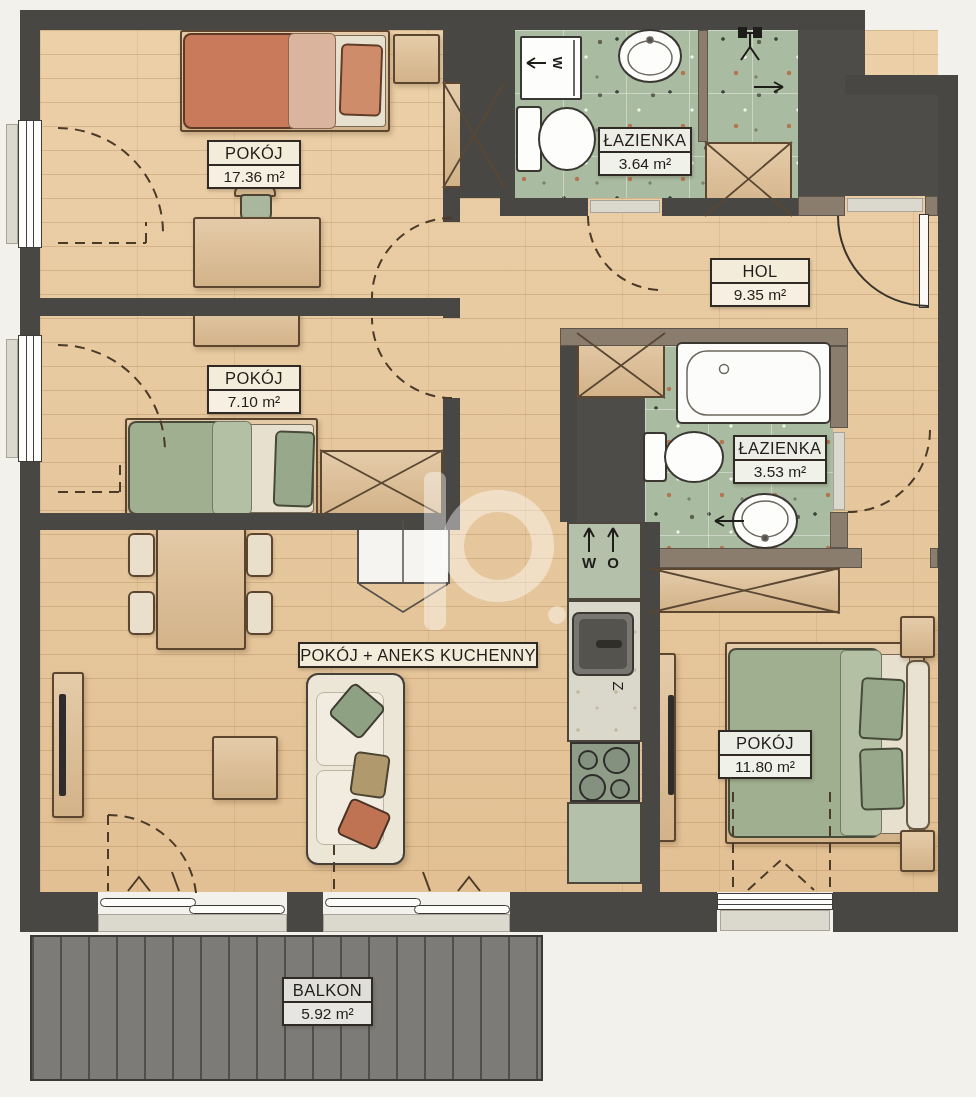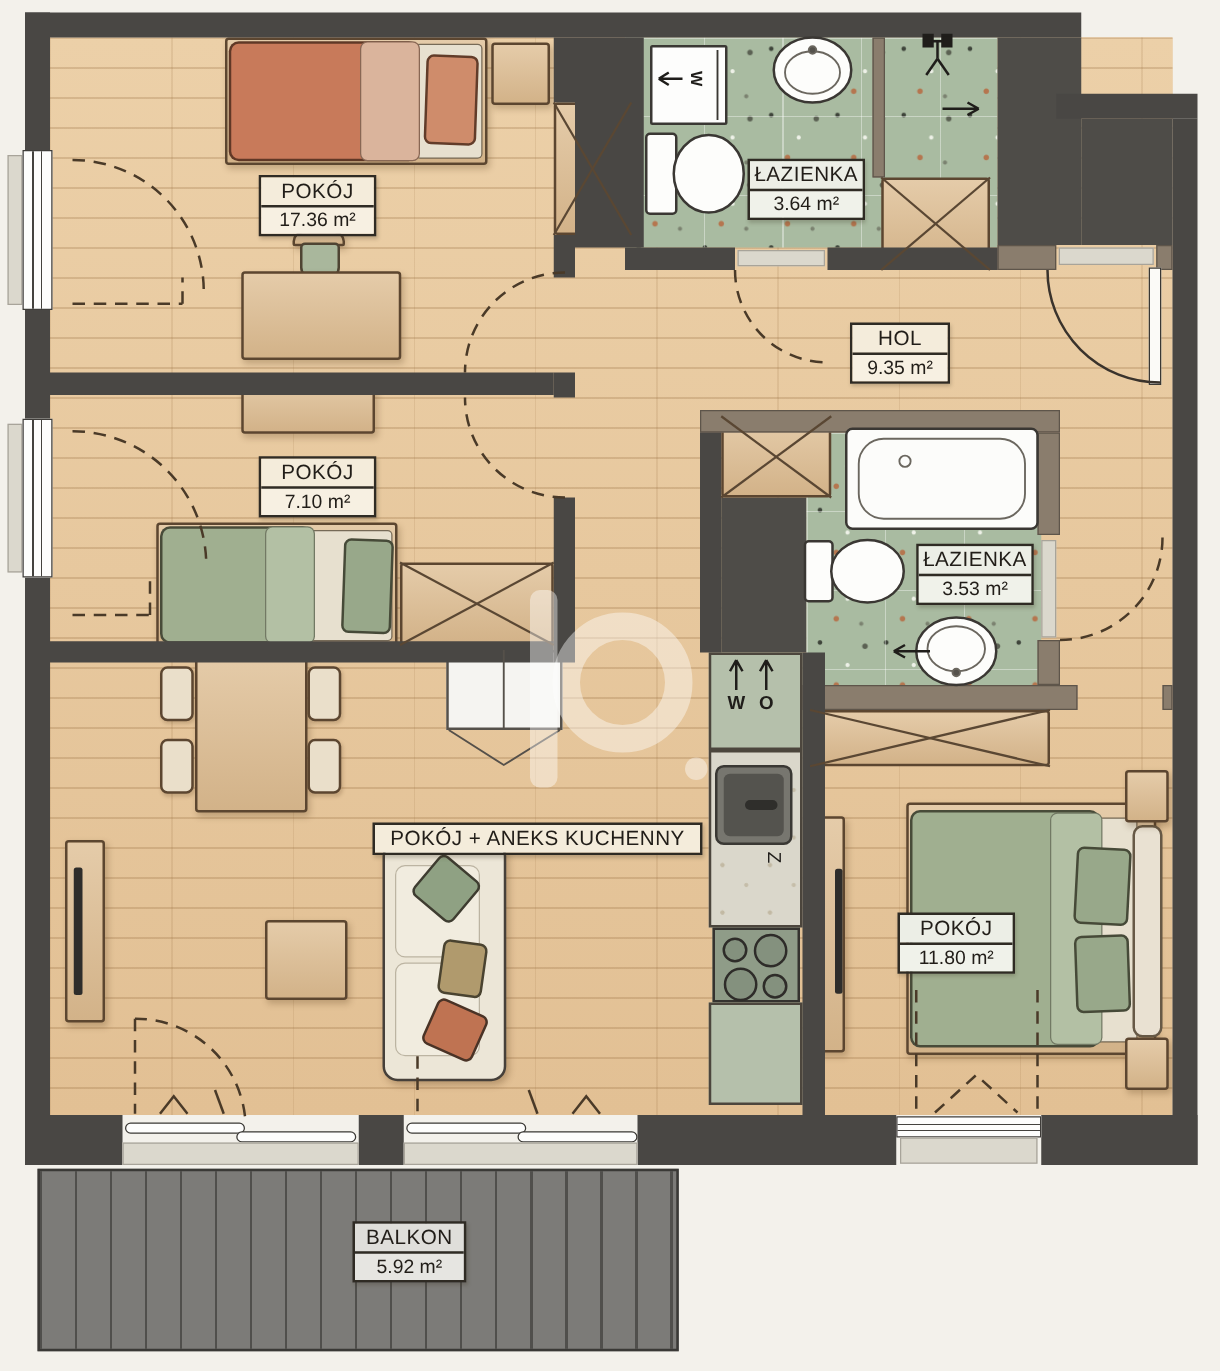--- a/index.html
+++ b/index.html
@@ -301,33 +301,33 @@
   <div class="a wm" style="left:548px;top:606px;width:18px;height:18px;border-radius:50%"></div>
 
   <div class="a plan-label cream" style="left:207px;top:140px;width:94px">
     <div class="lbl-name">POKÓJ</div>
     <div class="lbl-area">17.36 m²</div>
   </div>
   <div class="a plan-label green" style="left:598px;top:127px;width:94px">
     <div class="lbl-name">ŁAZIENKA</div>
     <div class="lbl-area">3.64 m²</div>
   </div>
-  <div class="a plan-label cream" style="left:680px;top:258px;width:80px">
+  <div class="a plan-label cream" style="left:710px;top:258px;width:100px">
     <div class="lbl-name">HOL</div>
     <div class="lbl-area">9.35 m²</div>
   </div>
   <div class="a plan-label cream" style="left:207px;top:365px;width:94px">
     <div class="lbl-name">POKÓJ</div>
     <div class="lbl-area">7.10 m²</div>
   </div>
   <div class="a plan-label green" style="left:733px;top:435px;width:94px">
     <div class="lbl-name">ŁAZIENKA</div>
     <div class="lbl-area">3.53 m²</div>
   </div>
-  <div class="a plan-label cream" style="left:298px;top:658px;width:264px">
+  <div class="a plan-label cream" style="left:298px;top:642px;width:240px">
     <div class="lbl-name">POKÓJ + ANEKS KUCHENNY</div>
   </div>
   <div class="a plan-label green" style="left:718px;top:730px;width:94px">
     <div class="lbl-name">POKÓJ</div>
     <div class="lbl-area">11.80 m²</div>
   </div>
   <div class="a plan-label gray" style="left:282px;top:977px;width:91px">
     <div class="lbl-name">BALKON</div>
     <div class="lbl-area">5.92 m²</div>
   </div>

